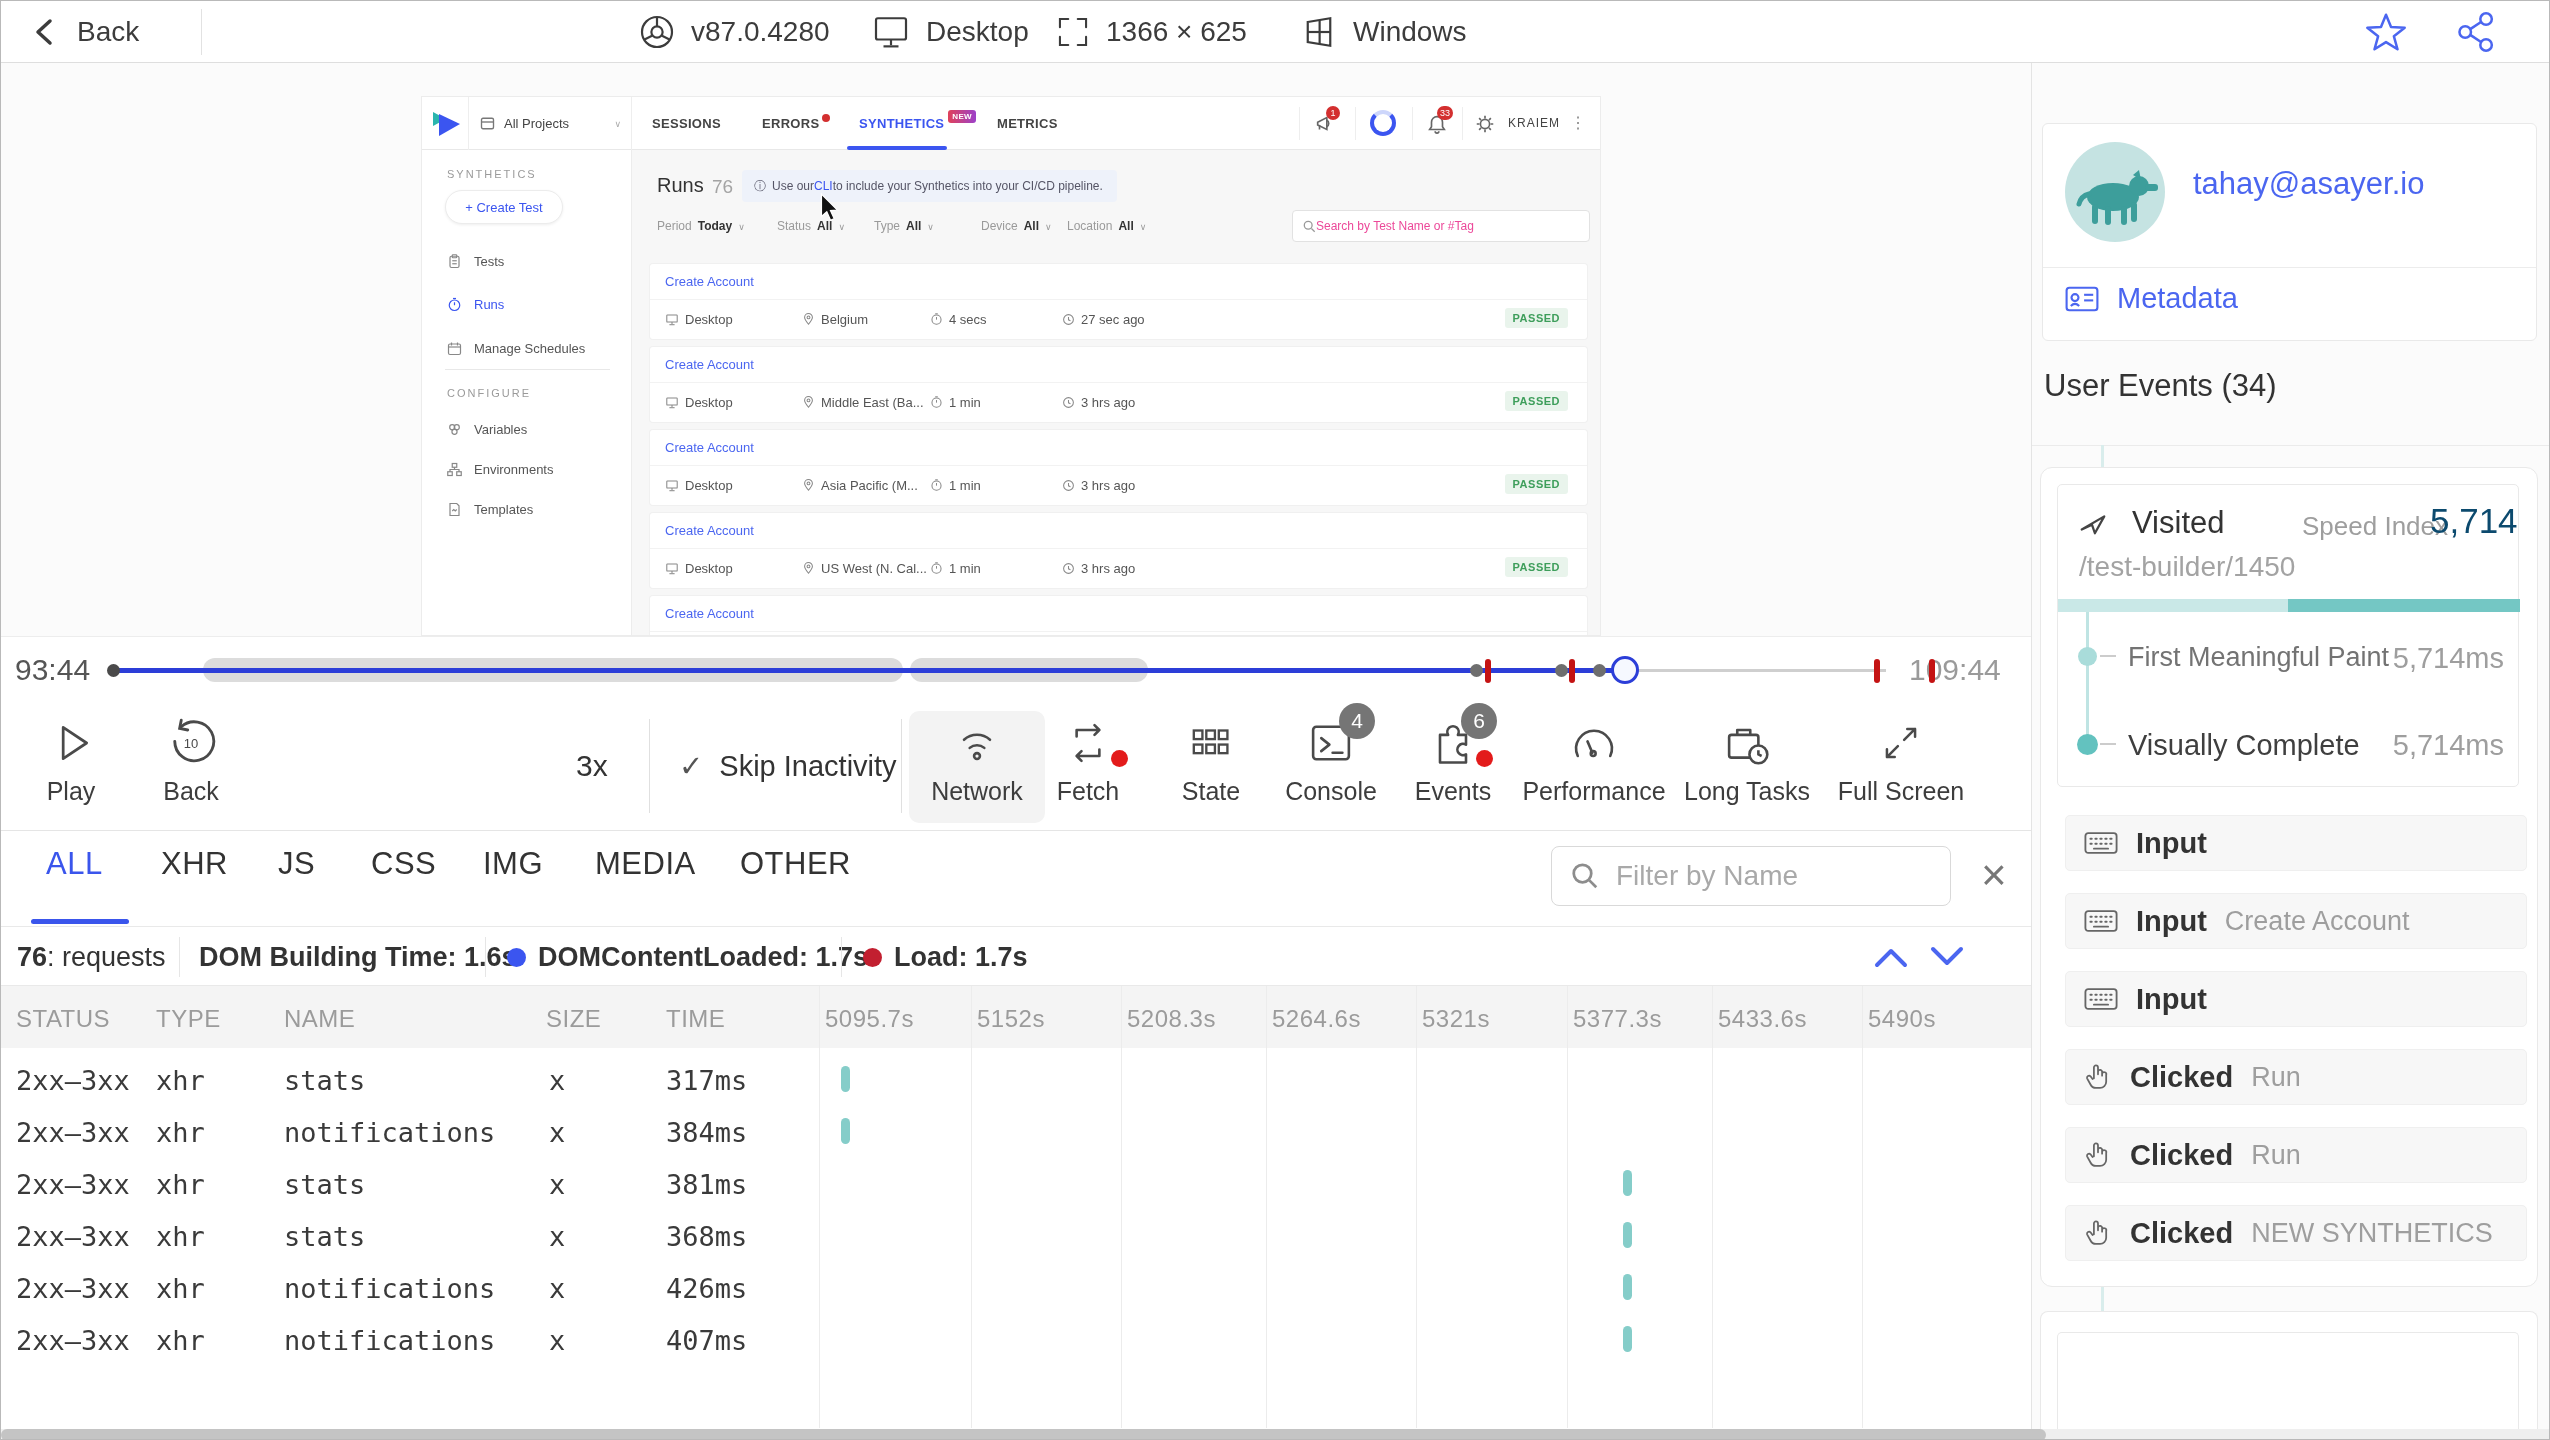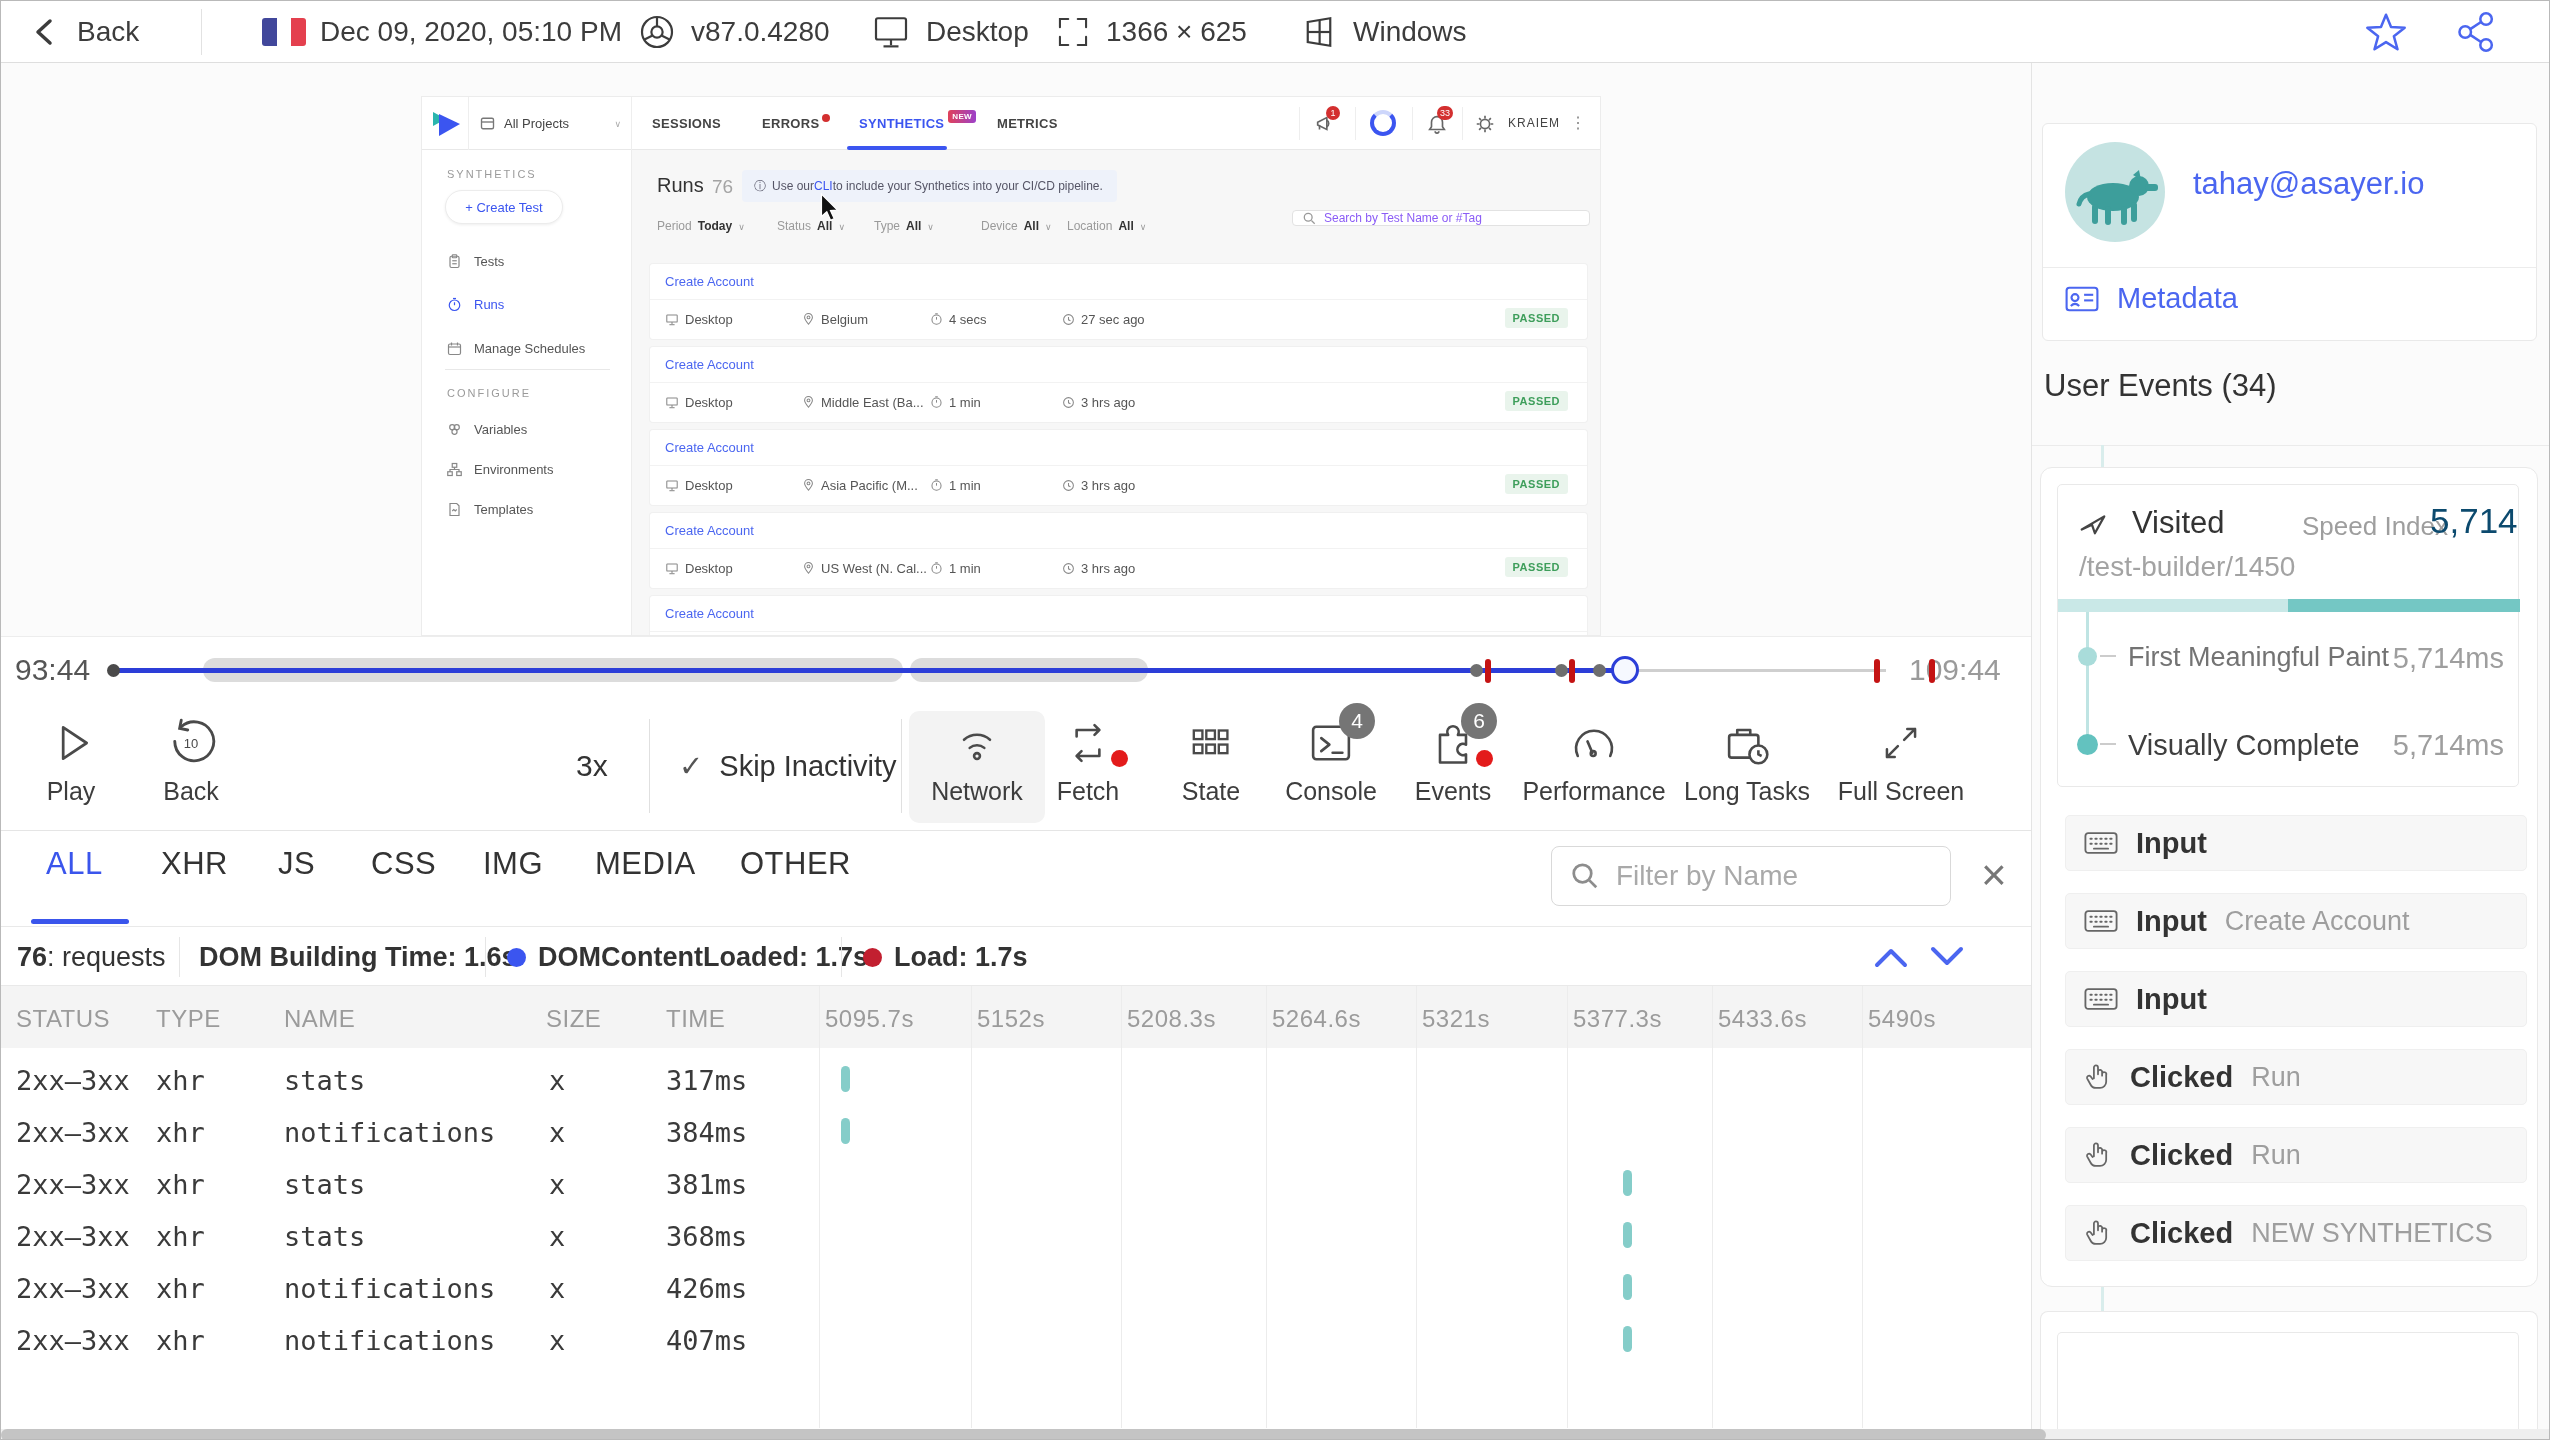--- a/index.html
+++ b/index.html
@@ -84,28 +84,20 @@
 <div class="topbar">
   <div class="tb-item" style="left:28px;">
     <span class="icon">
       <svg width="34" height="34" viewBox="0 0 34 34">
           <polyline points="21,6 9,17 21,28" fill="none" stroke="#3c3c3c" stroke-width="3.5" stroke-linecap="round" stroke-linejoin="round"></polyline>
         </svg>
     </span>
     <span>Back</span>
   </div>
   <div class="tb-div" style="left:200px;"></div>
-  <div class="tb-item" style="left:261px;">
-    <span class="flag">
-        <div style="background:#41479b"></div>
-        <div style="background:#fff"></div>
-        <div style="background:#e4404e"></div>
-      </span>
-    <span>Dec 09, 2020, 05:10 PM</span>
-  </div>
   <div class="tb-item" style="left:636px;">
     <span class="icon">
       <svg width="40" height="40" viewBox="0 0 64 64" fill="none" stroke="#3c3c3c" stroke-width="3.5">
           <circle cx="32" cy="32" r="24"></circle>
           <circle cx="32" cy="32" r="9"></circle>
           <path d="M32 8 L32 23 M12 44 L24 38 M52 44 L40 38"></path>
         </svg>
     </span>
     <span>v87.0.4280</span>
   </div>
@@ -323,21 +315,21 @@
           <span class="lb">Device</span>
           <span class="vl">All</span>
           <span class="cr">∨</span>
         </div>
       <div class="filter-it" style="left:435px;">
           <span class="lb">Location</span>
           <span class="vl">All</span>
           <span class="cr">∨</span>
         </div>
 
-      <div class="abs" style="left:660px;top:60px;width:298px;height:16px;border:1px solid #e2e2e2;border-radius:4px;background:#fff;display:flex;align-items:center;gap:8px;padding:0 10px;font-size:12px;color:#8b5cf6;">
+      <div class="abs" style="left:660px;top:60px;width:298px;height:32px;border:1px solid #e2e2e2;border-radius:4px;background:#fff;display:flex;align-items:center;padding:0 10px;font-size:12px;color:#ec4899;">
         <span class="icon">
             <svg width="13" height="13" viewBox="0 0 20 20" fill="none" stroke="#999" stroke-width="2">
               <circle cx="8" cy="8" r="6"></circle>
               <line x1="13" y1="13" x2="18" y2="18"></line>
             </svg>
           </span>
         <span>Search by Test Name or #Tag</span>
       </div>
 
       <div class="run-card" style="top:114px;">

